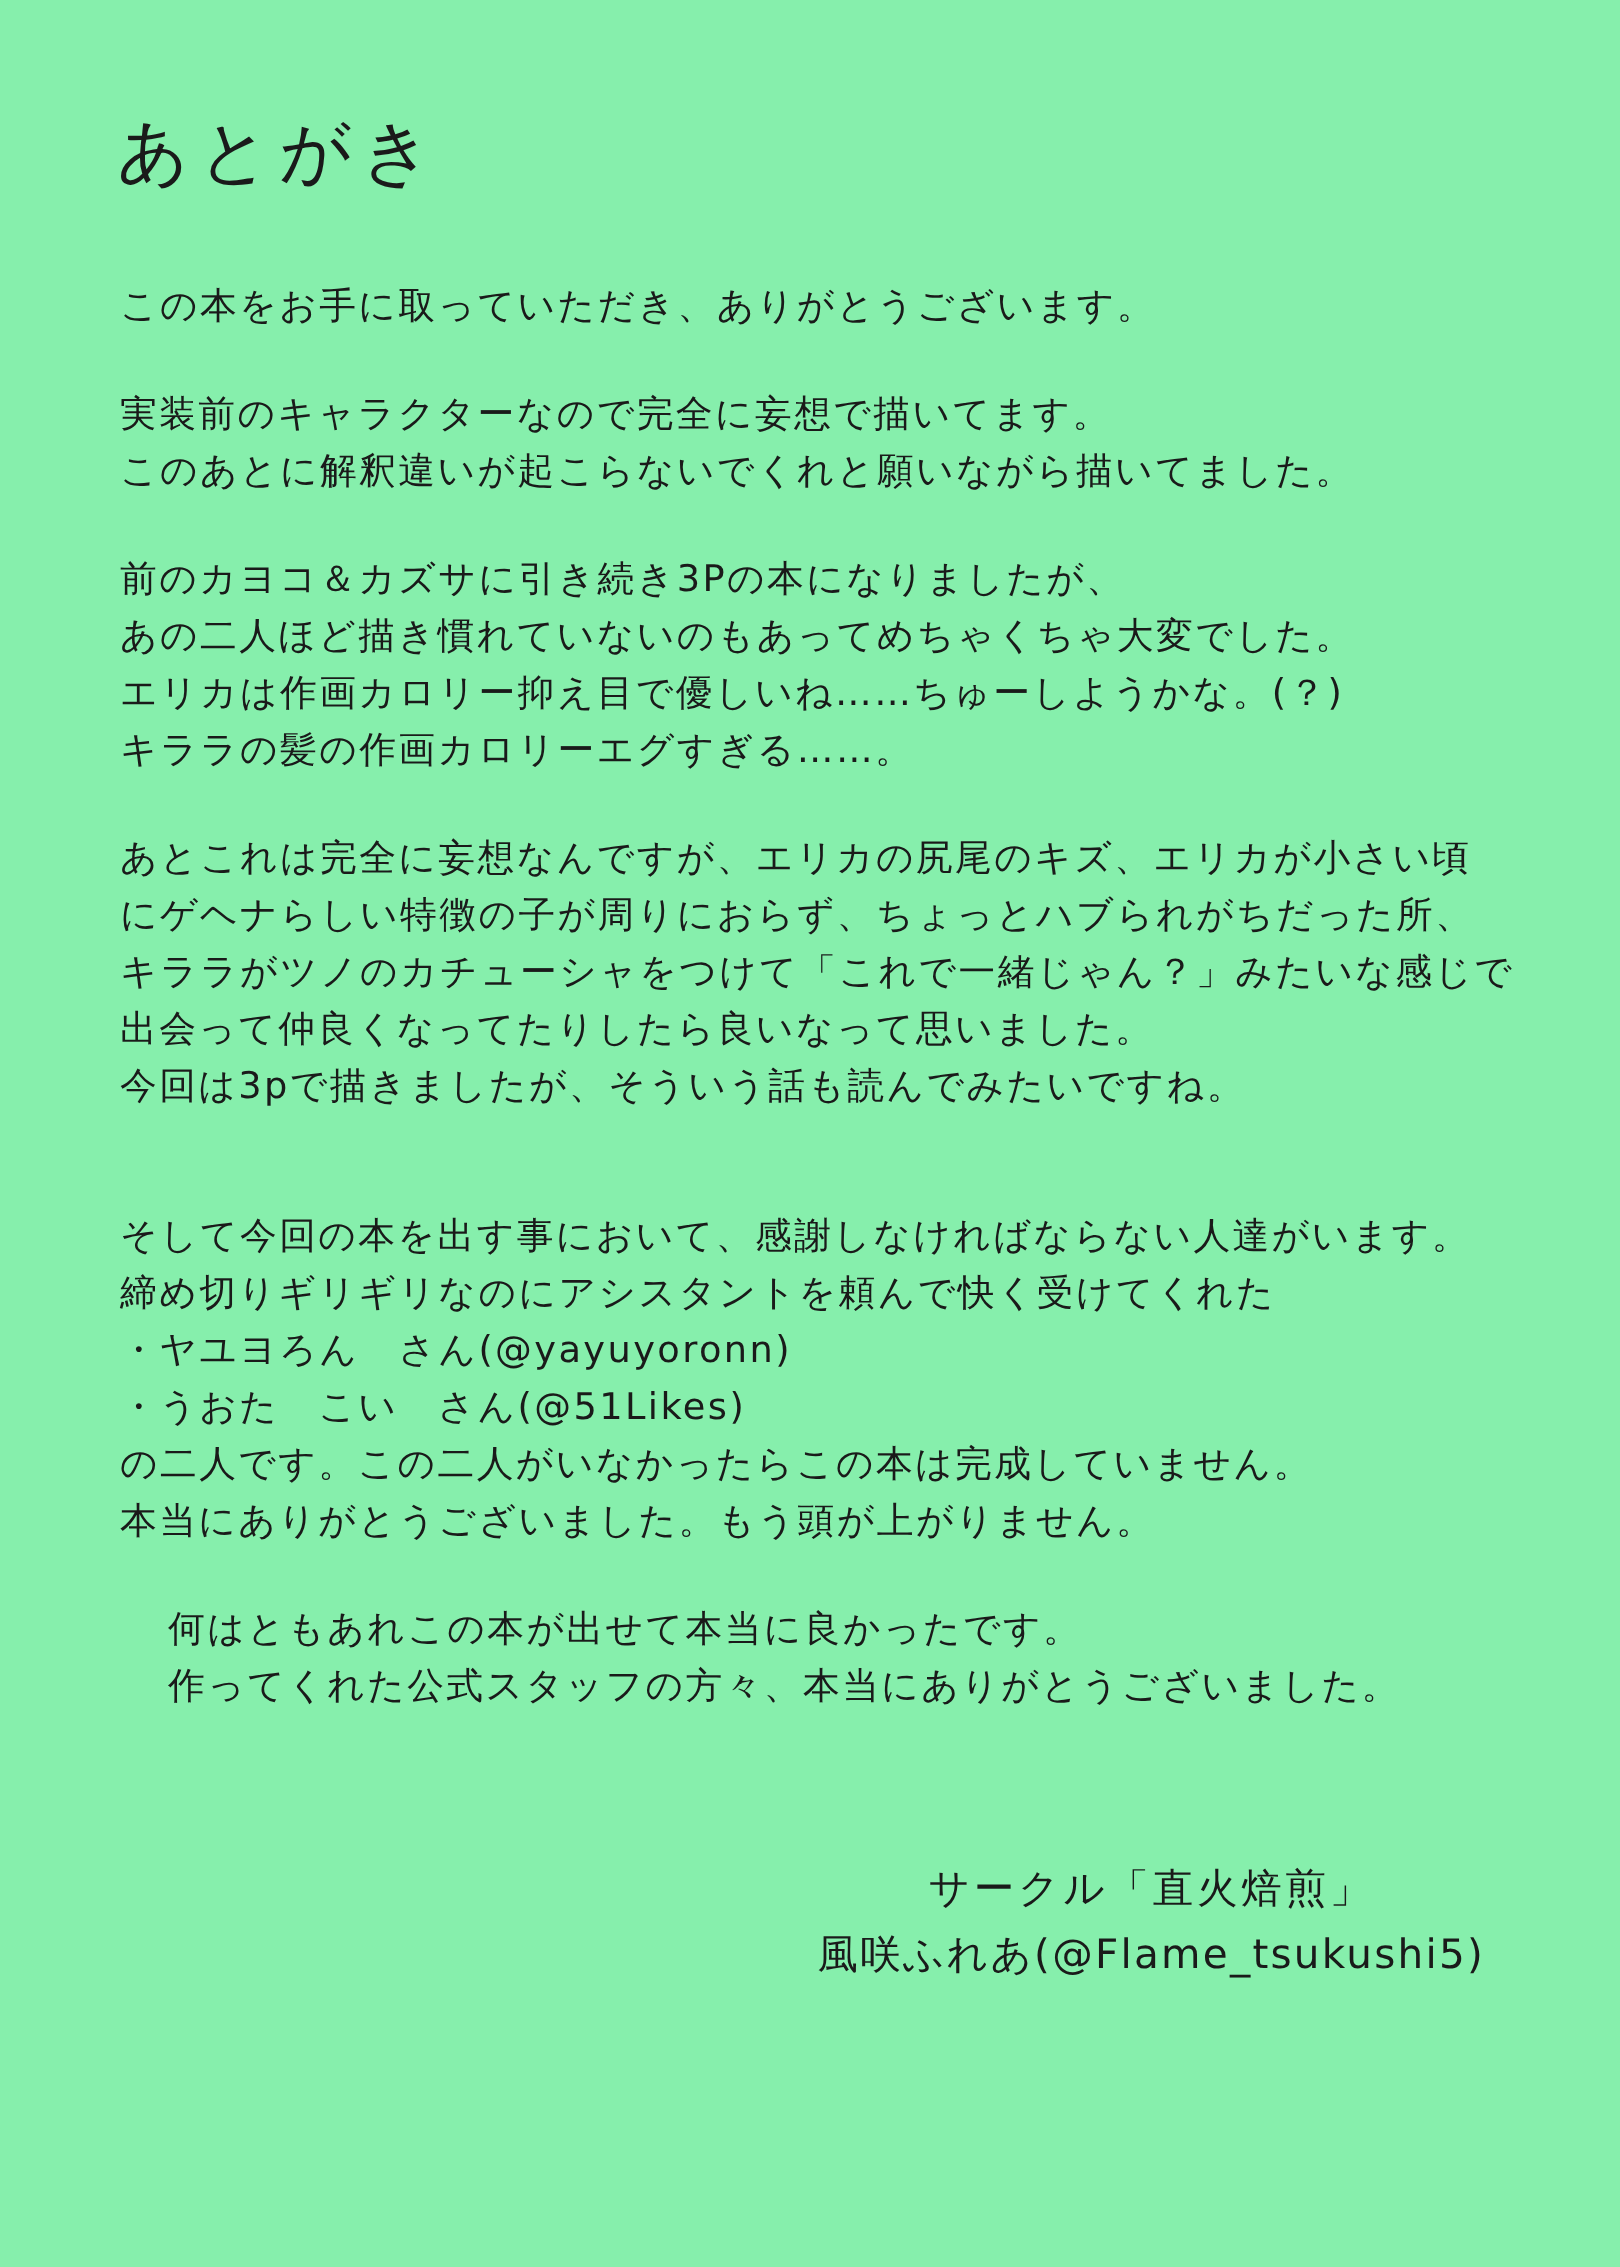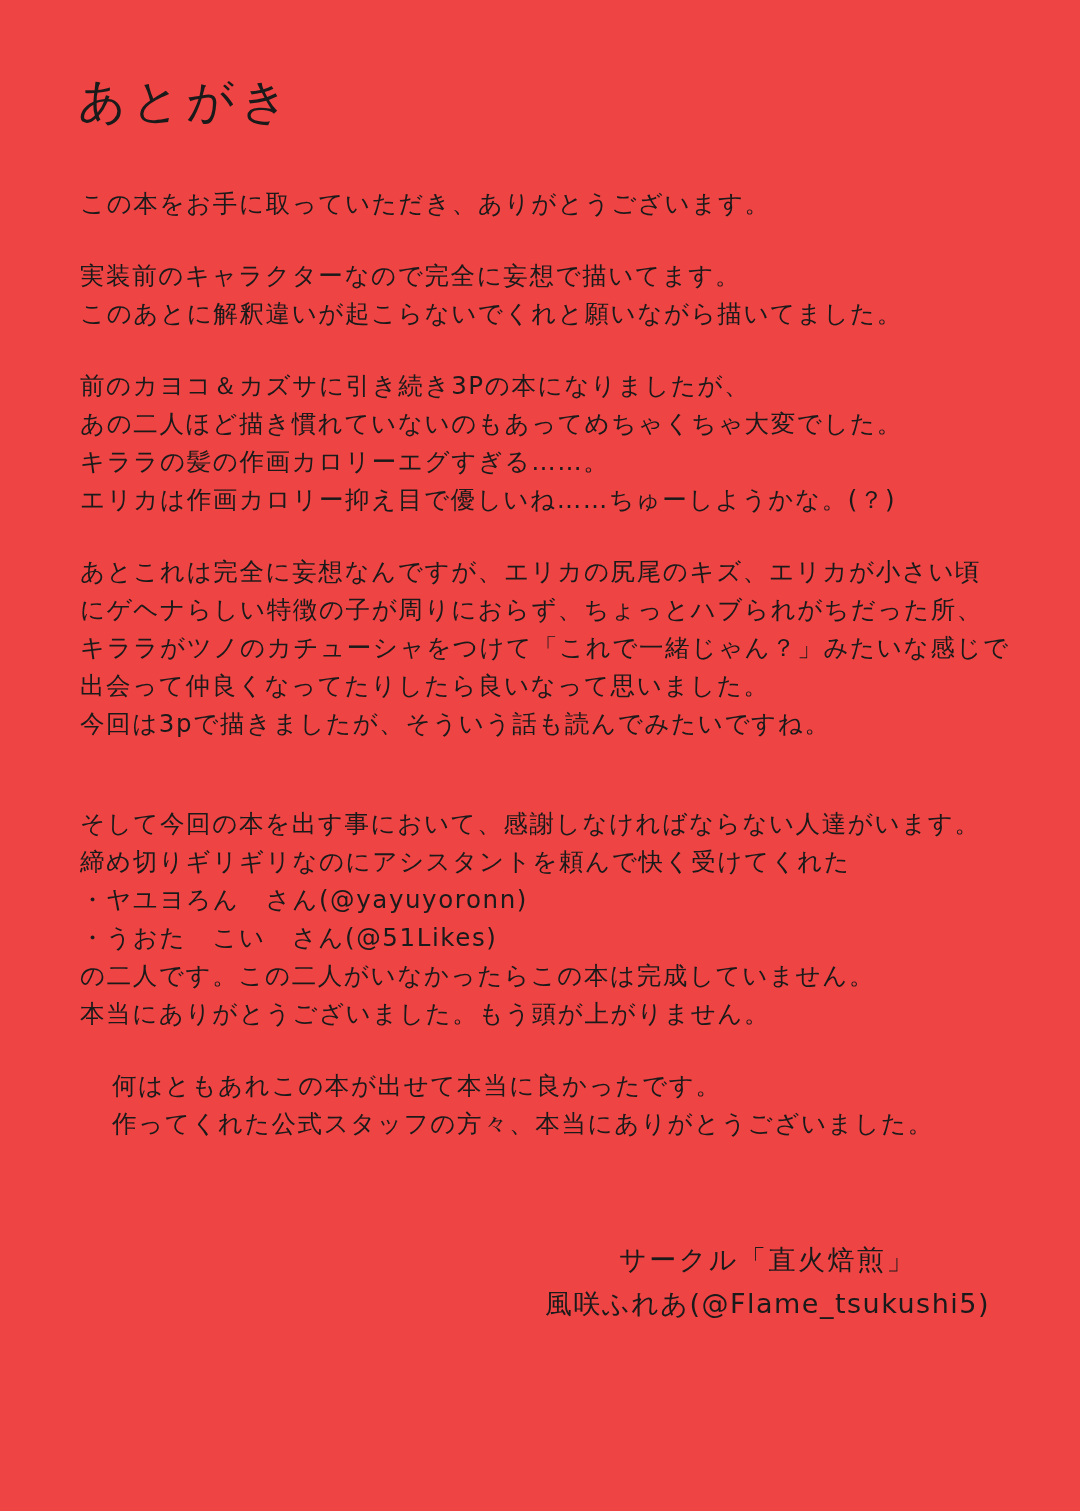--- a/index.html
+++ b/index.html
@@ -11,21 +11,21 @@
     width: 1080px;
     height: 1511px;
     position: relative;
     font-family: "DejaVu Sans", "Liberation Sans", sans-serif;
     color: #1a1a1a;
     overflow: hidden;
   }
   .page {
     position: absolute;
     inset: 0;
-    background: #ef4444;
+    background: #86efac;
   }
   .title {
     position: absolute;
     left: 78px;
     top: 70px;
     font-size: 47px;
     letter-spacing: 6px;
     color: #1a1a1a;
     font-weight: 400;
   }
@@ -83,22 +83,22 @@
     </div>
 
     <div class="para">
       <div class="line">実装前のキャラクターなので完全に妄想で描いてます。</div>
       <div class="line">このあとに解釈違いが起こらないでくれと願いながら描いてました。</div>
     </div>
 
     <div class="para">
       <div class="line">前のカヨコ＆カズサに引き続き3Pの本になりましたが、</div>
       <div class="line">あの二人ほど描き慣れていないのもあってめちゃくちゃ大変でした。</div>
+      <div class="line">エリカは作画カロリー抑え目で優しいね……ちゅーしようかな。(？)</div>
       <div class="line">キララの髪の作画カロリーエグすぎる……。</div>
-      <div class="line">エリカは作画カロリー抑え目で優しいね……ちゅーしようかな。(？)</div>
     </div>
 
     <div class="para">
       <div class="line">あとこれは完全に妄想なんですが、エリカの尻尾のキズ、エリカが小さい頃</div>
       <div class="line">にゲヘナらしい特徴の子が周りにおらず、ちょっとハブられがちだった所、</div>
       <div class="line">キララがツノのカチューシャをつけて「これで一緒じゃん？」みたいな感じで</div>
       <div class="line">出会って仲良くなってたりしたら良いなって思いました。</div>
       <div class="line">今回は3pで描きましたが、そういう話も読んでみたいですね。</div>
     </div>
 

